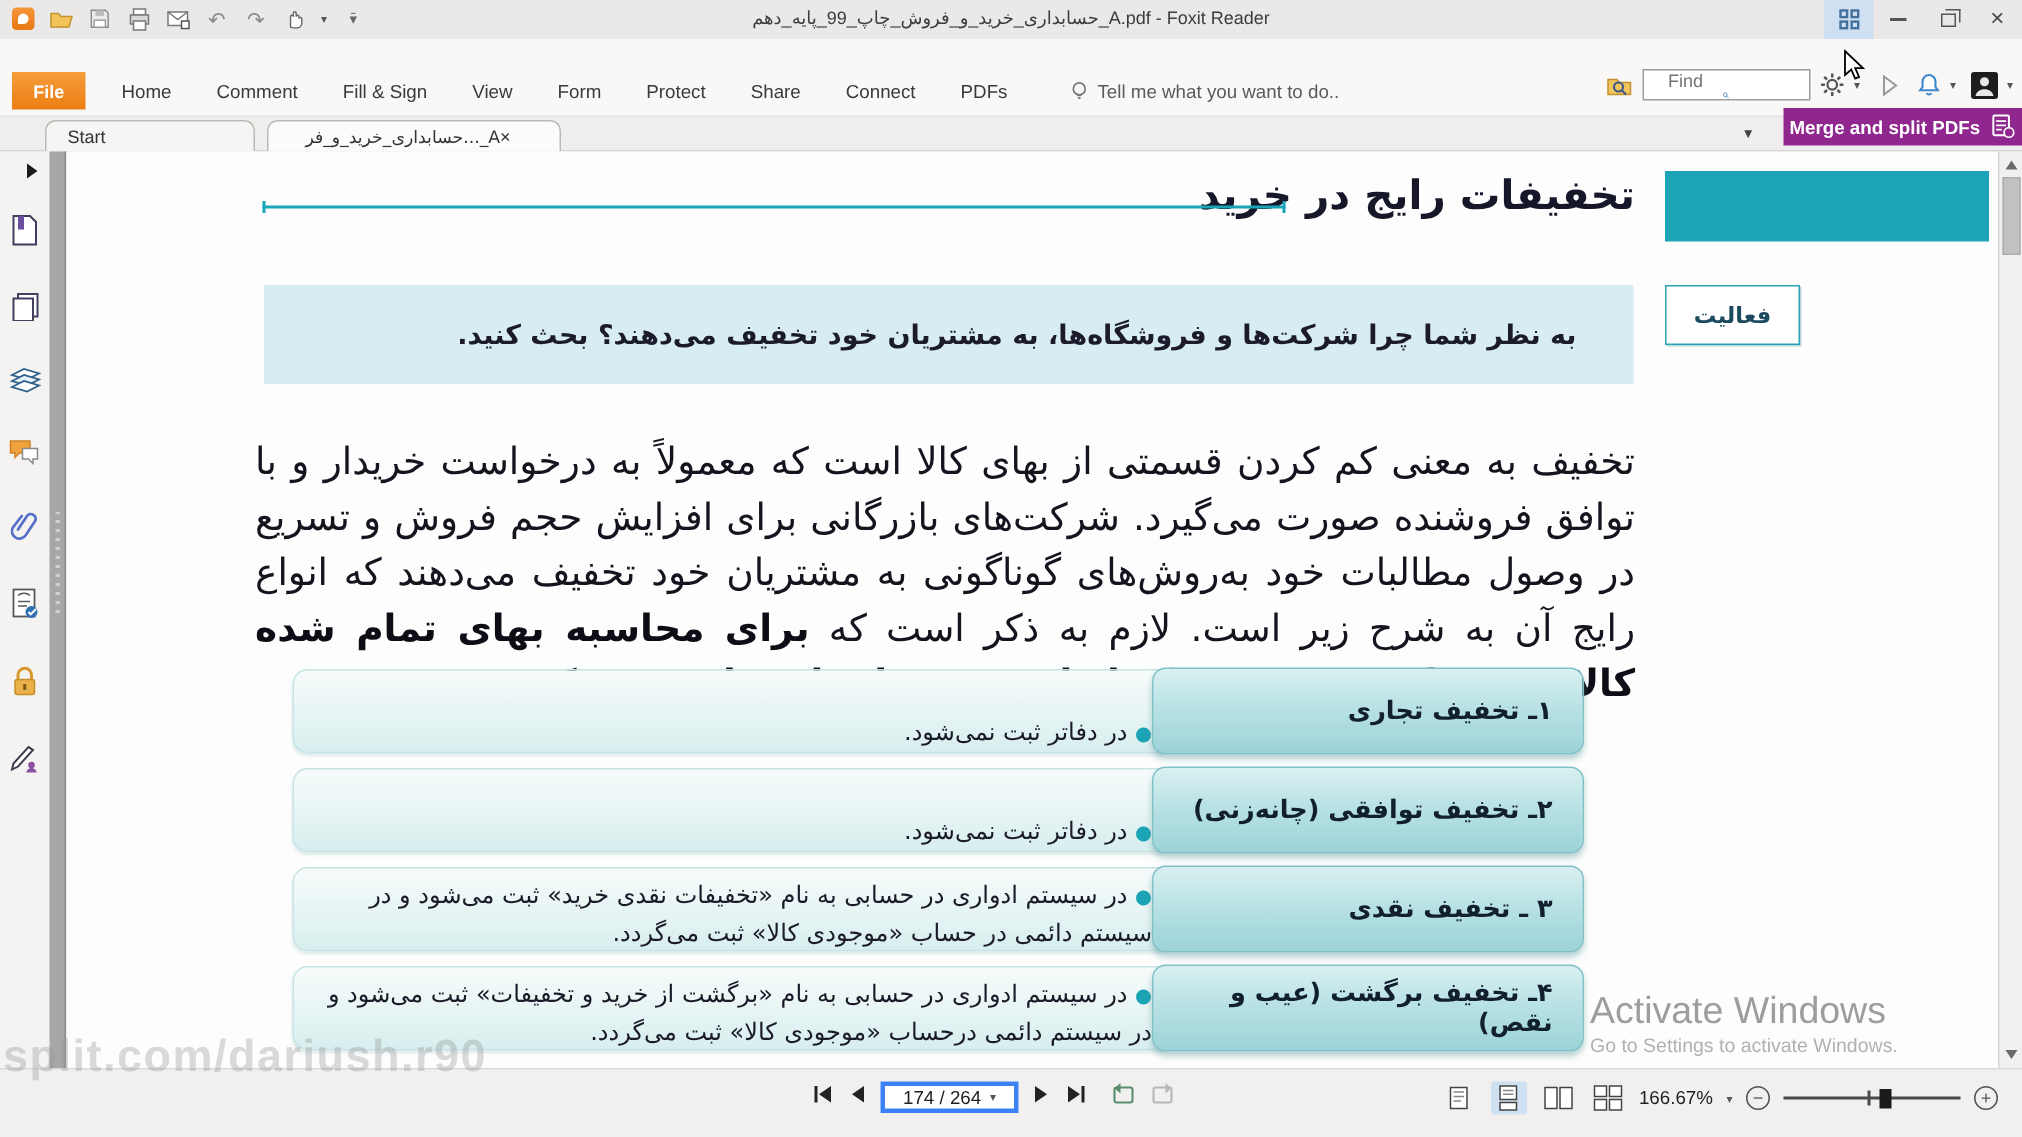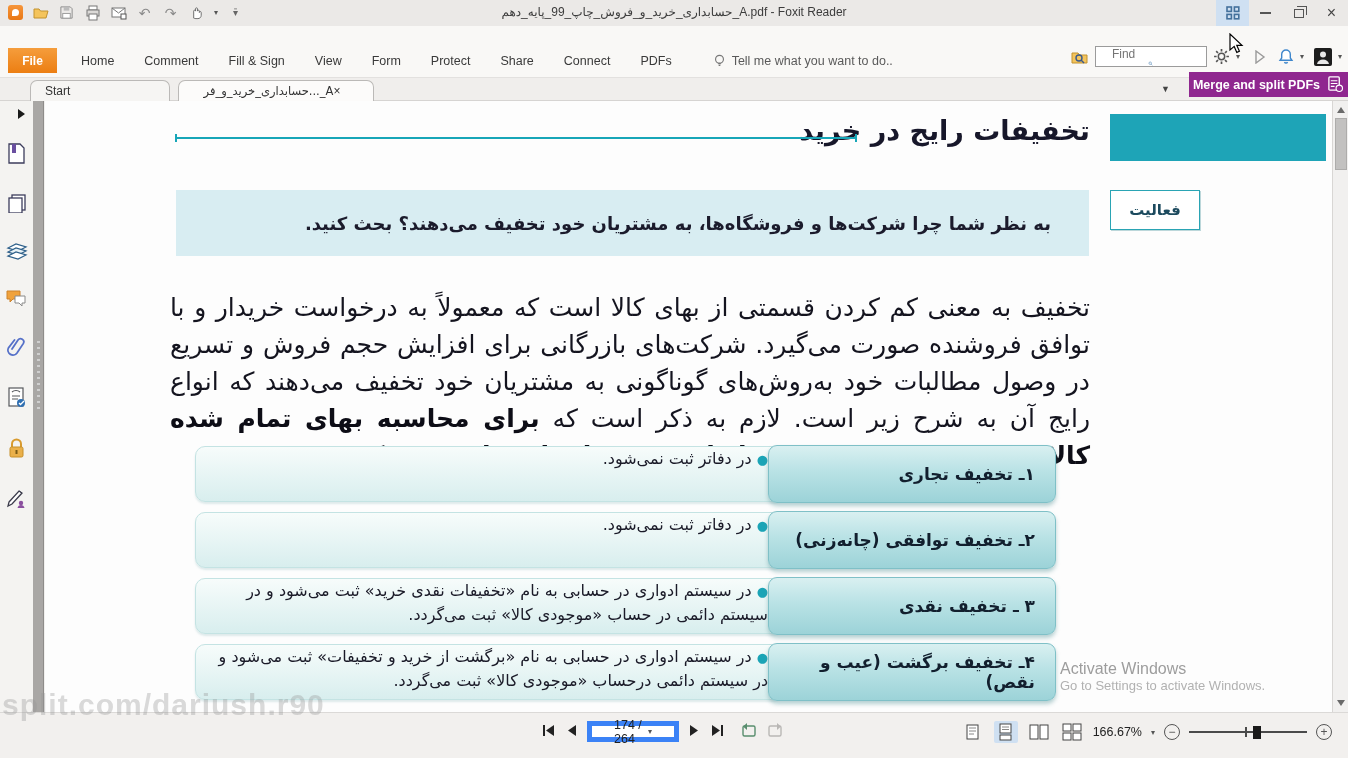--- a/index.html
+++ b/index.html
@@ -69,36 +69,36 @@
   .rule::before, .rule::after { content:""; position:absolute; top:-3px; width:2px; height:8px; background:#17a6b8; }
   .rule::before { left:0; } .rule::after { right:0; }
   .activity-tag { position:absolute; left:1065px; top:89px; width:90px; height:40px; background:#fff; border:1px solid #2aa4b4; box-shadow:1px 1px 0 #bcd7da; display:flex; align-items:center; justify-content:center; font-size:15px; font-weight:bold; color:#1c4a5e; }
   .activity-box { position:absolute; left:131px; top:89px; width:913px; height:66px; background:#d8edf2; display:flex; align-items:center; }
   .activity-box span { width:100%; text-align:right; padding:0 38px 0 20px; font-size:18px; font-weight:bold; color:#1b1b2c; }
   .paragraph { position:absolute; left:125px; top:188px; width:920px; font-size:25px; line-height:37px; color:#14141f; text-align:justify; }
   .paragraph strong { color:#0d0d16; }
 
   .rows { position:absolute; left:150px; top:344px; width:861px; display:flex; flex-direction:column; gap:8px; }
   .row { position:relative; height:58px; }
-  .row-content { position:absolute; left:0; top:1px; width:588px; height:56px; border-radius:10px; background:linear-gradient(#f7fcfb,#d8eeee); border:1px solid #c4e3e3; box-shadow:0 2px 2px rgba(130,180,185,.25); display:flex; align-items:flex-start; }
+  .row-content { position:absolute; left:0; top:1px; width:588px; height:56px; border-radius:10px; background:linear-gradient(#f7fcfb,#d8eeee); border:1px solid #c4e3e3; box-shadow:0 2px 2px rgba(130,180,185,.25); display:flex; align-items:flex-end; }
   .row-content .txt { width:100%; padding:0 14px 0 14px; font-size:16px; line-height:23px; color:#1a1a28; text-align:right; }
   .bullet { color:#1ba4b6; font-size:13px; margin-left:5px; }
   .row-label { position:absolute; right:0; top:0; width:288px; height:58px; border-radius:9px; background:linear-gradient(#d9f0f1 0%,#b9e2e5 45%,#9cd3d8 100%); border:1px solid #7fc0c7; box-shadow:0 3px 4px rgba(90,150,155,.45); display:flex; align-items:center; }
   .row-label span { width:100%; text-align:right; padding-right:20px; font-size:17px; font-weight:bold; color:#121f2e; }
 
   
   .wm-aparat { position:absolute; left:2px; top:688px; font-size:30px; font-weight:bold; color:rgba(150,150,150,.35); letter-spacing:1px; z-index:40; }
   .wm-activate { position:absolute; left:1060px; top:660px; z-index:40; }
-  .wm-activate .l1 { font-size:16px; color:#9d9d9d; }
+  .wm-activate .l1 { font-size:25px; color:#9d9d9d; }
   .wm-activate .l2 { font-size:13px; color:#b1b1b1; }
 
   
   .statusbar { position:absolute; left:0; top:712px; width:1348px; height:46px; background:#f2f0ee; border-top:1px solid #dbd9d7; }
   .nav-cluster { position:absolute; left:542px; top:8px; display:flex; align-items:center; gap:10px; }
-  .pagebox { width:92px; height:21px; background:#fff; border:5px solid #3b82f6; display:flex; align-items:center; justify-content:space-between; padding:0 22px; font-size:12.5px; color:#222; }
+  .pagebox { width:92px; height:21px; background:#fff; border:3px solid #3b82f6; display:flex; align-items:center; justify-content:space-between; padding:0 12px; font-size:12.5px; color:#222; }
   .right-cluster { position:absolute; right:16px; top:8px; display:flex; align-items:center; gap:9px; }
   .zoom-label { font-size:12.5px; color:#222; }
   .circle-btn { width:16px; height:16px; border:1.5px solid #555; border-radius:50%; display:flex; align-items:center; justify-content:center; font-size:12px; color:#555; line-height:1; }
   .zoom-slider { position:relative; width:118px; height:16px; }
   .zoom-slider .track { position:absolute; left:0; right:0; top:7px; height:2px; background:#4a4a4a; }
   .zoom-slider .mid { position:absolute; left:56px; top:3px; width:2px; height:10px; background:#4a4a4a; }
   .zoom-slider .handle { position:absolute; left:64px; top:2px; width:8px; height:13px; background:#1a1a1a; }
   .layout-btn { width:24px; height:22px; display:flex; align-items:center; justify-content:center; border-radius:2px; }
   .layout-btn.active { background:#cfe0f2; }
   .hist { opacity:.85; }

